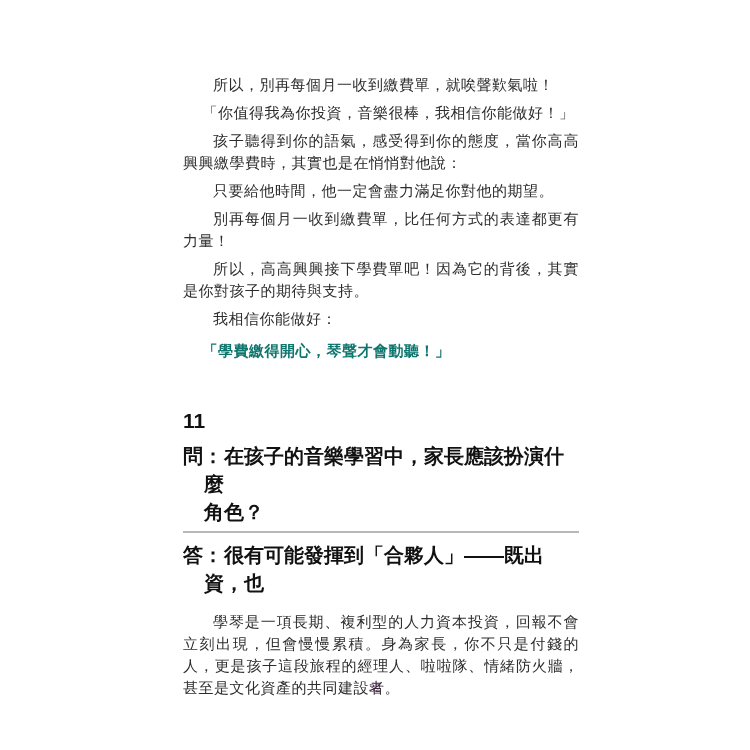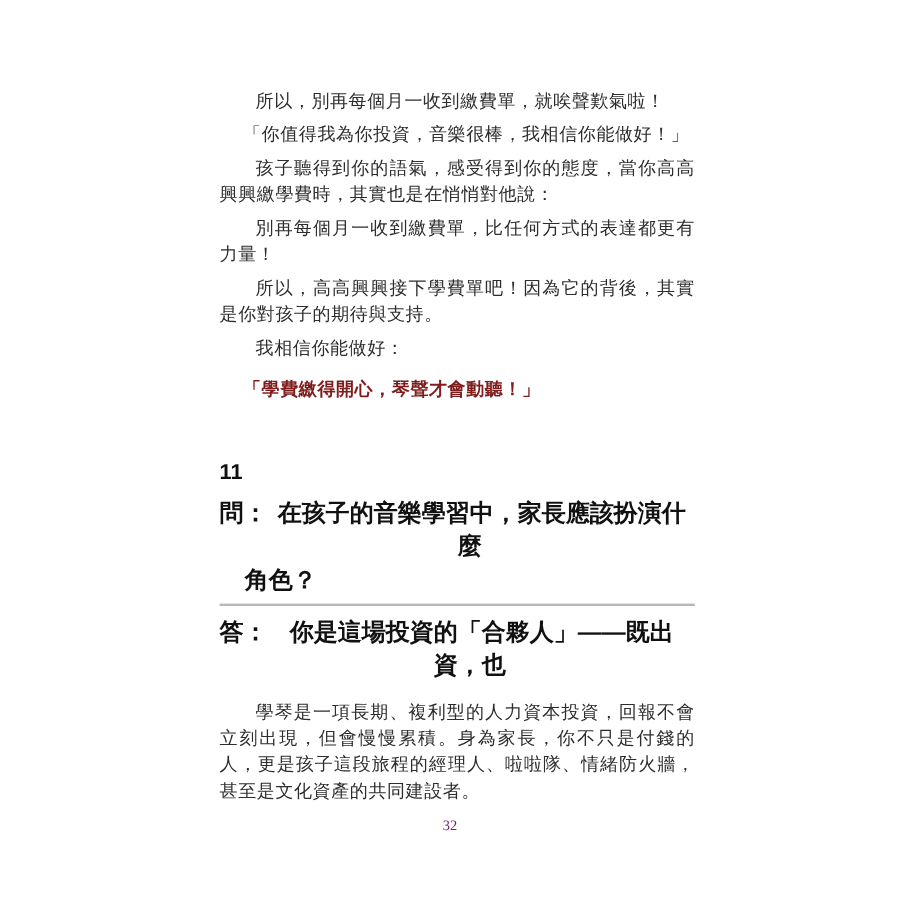--- a/index.html
+++ b/index.html
@@ -24,53 +24,53 @@
     font-size: 15px;
     line-height: 22px;
     color: #2d2d2d;
     text-align: justify;
     text-indent: 2em;
     letter-spacing: 0.5px;
   }
   .body-p.quote-line { text-indent: 1.3em; }
   .key-quote {
     margin: 12px 0 0 0;
-    font-family: Liberation Serif, serif;
+    font-family: Liberation Mono, monospace;
     font-weight: 700;
     font-size: 15px;
     line-height: 22px;
-    color: #7f1d1d;
+    color: #0f766e;
     text-indent: 1.3em;
     letter-spacing: 0.5px;
   }
   .section-number {
     margin-top: 44px;
     font-family: "Liberation Sans", sans-serif;
     font-weight: 700;
-    font-size: 18px;
+    font-size: 21px;
     line-height: 26px;
     color: #111111;
   }
   .qa {
     position: relative;
     padding-left: 1.05em;
     font-family: "Liberation Sans", sans-serif;
     font-weight: 700;
     font-size: 20px;
     line-height: 28px;
     color: #111111;
     text-align: left;
   }
   .qa.question { margin-top: 8px; }
   .qa.answer   { margin-top: 8px; }
   .qa .qa-prefix {
     position: absolute;
     left: 0; top: 0;
   }
-  .qa .qa-line-first { text-indent: 1em; text-align: center; }
+  .qa .qa-line-first { text-indent: 1em; }
   .divider {
     border: none;
     border-top: 2px solid #b8b8b8;
     margin: 5px 0 8px 0;
     width: 100%;
   }
   .closing-p {
     margin: 14px 0 0 0;
     font-size: 15px;
     line-height: 22px;
@@ -90,39 +90,40 @@
 </style>
 </head>
 <body>
 
 <div class="page">
   <div class="content">
 
     <p class="body-p">所以，別再每個月一收到繳費單，就唉聲歎氣啦！</p>
     <p class="body-p quote-line">「你值得我為你投資，音樂很棒，我相信你能做好！」</p>
     <p class="body-p">孩子聽得到你的語氣，感受得到你的態度，當你高高興興繳學費時，其實也是在悄悄對他說：</p>
+    <p class="body-p">只要給他時間，他一定會盡力滿足你對他的期望。</p>
     <p class="body-p">別再每個月一收到繳費單，比任何方式的表達都更有力量！</p>
     <p class="body-p">所以，高高興興接下學費單吧！因為它的背後，其實是你對孩子的期待與支持。</p>
     <p class="body-p">我相信你能做好：</p>
 
     <p class="key-quote">「學費繳得開心，琴聲才會動聽！」</p>
 
     <div class="section-number">11</div>
 
     <div class="qa question">
       <span class="qa-prefix">問：</span>
       <div class="qa-line qa-line-first">在孩子的音樂學習中，家長應該扮演什麼</div>
       <div class="qa-line">角色？</div>
     </div>
 
     <hr class="divider">
 
     <div class="qa answer">
       <span class="qa-prefix">答：</span>
-      <div class="qa-line qa-line-first">你是這場投資的「合夥人」——既出資，也</div>
+      <div class="qa-line qa-line-first">很有可能發揮到「合夥人」——既出資，也</div>
     </div>
 
     <p class="closing-p">學琴是一項長期、複利型的人力資本投資，回報不會立刻出現，但會慢慢累積。身為家長，你不只是付錢的人，更是孩子這段旅程的經理人、啦啦隊、情緒防火牆，甚至是文化資產的共同建設者。</p>
 
   </div>
 
   <div class="page-footer">32</div>
 </div>
 
 </body></html>

